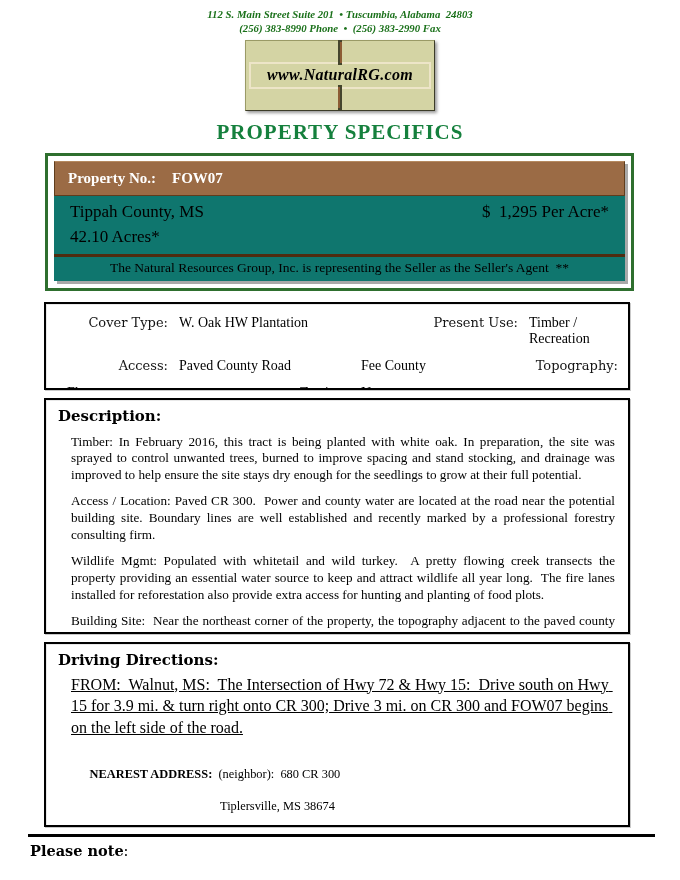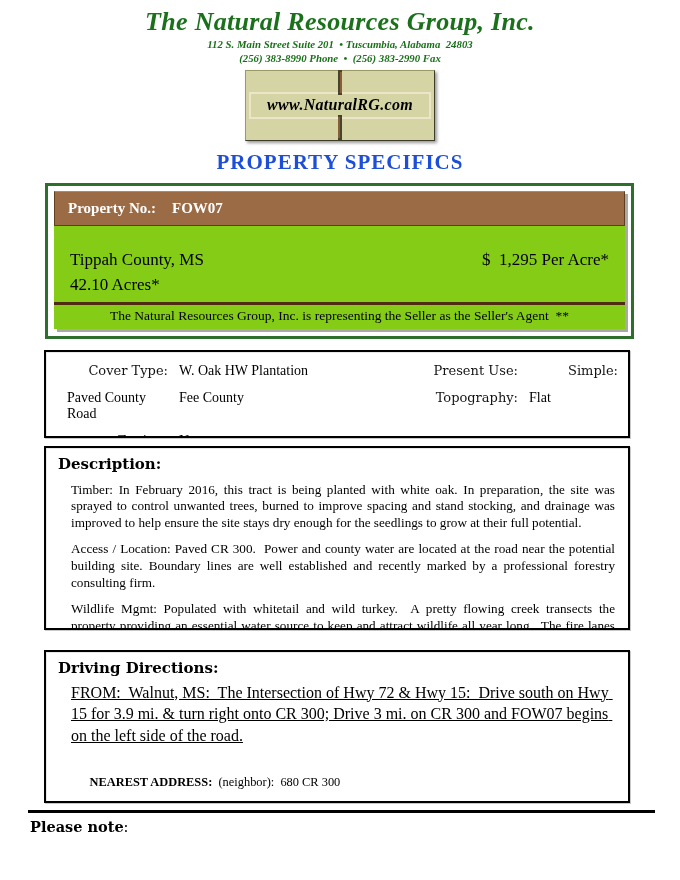--- a/index.html
+++ b/index.html
@@ -27,39 +27,39 @@
     border:1px solid #9a9a66; border-right-color:#3c3c28; border-bottom-color:#3c3c28;
     box-shadow:2px 2px 3px #9a9a9a;
   }
   .site-btn-mid { border:2px solid #45452d; background:#8c5c34; padding:2px; }
   .site-btn-label {
     display:block; border:2px solid #ede5c8; color:#000000;
     font-style:italic; font-weight:bold; font-size:16px;
     padding:2px 16px 3px; letter-spacing:0.3px;
   }
   .page-title {
-    margin-top:9px; font-size:21px; font-weight:bold; letter-spacing:1px; color:#1d4ed8;
+    margin-top:9px; font-size:21px; font-weight:bold; letter-spacing:1px; color:#15803d;
   }
 
   
   .pbox {
     width:589px; margin:8px 0 0 45px;
     border:3px solid #2e6f2e; background:#ffffff; padding:5px 6px 7px;
   }
-  .pbox-inner { background:#84cc16; box-shadow:3px 3px 0 #a9a9a9; }
+  .pbox-inner { background:#0f766e; box-shadow:3px 3px 0 #a9a9a9; }
   .pbox-bar {
     background:#9b6b45; border:1px solid #5f3d1d; border-top-color:#b5895f;
     color:#ffffff; font-weight:bold; font-size:15px;
     height:35px; display:flex; align-items:center; justify-content:space-between;
     padding:0 13px;
   }
   .pno { margin-left:16px; }
   .prow {
     display:flex; justify-content:space-between; align-items:baseline;
-    padding:0 16px; font-size:17px; margin-top:24px; white-space:pre-wrap;
+    padding:0 16px; font-size:17px; margin-top:6px; white-space:pre-wrap;
   }
   .prow.second { margin-top:5px; }
   .price-gap { display:inline-block; width:34px; }
   .pbox-rule { height:3px; background:#4f2c10; margin-top:7px; }
   .agent-note {
     text-align:center; font-size:13.5px; padding:3px 0 5px; white-space:pre-wrap;
   }
 
   
   .dbox {
@@ -70,47 +70,46 @@
   .dgrid {
     display:grid; grid-template-columns:112px 182px 168px 1fr;
     row-gap:11px; align-items:baseline;
   }
   .dl { text-align:right; font-family:"DejaVu Serif", serif; font-size:13px; color:#141414; }
   .dv { padding-left:11px; font-size:14px; }
 
   .box-heading {
     font-family:"DejaVu Serif", serif; font-weight:bold; font-size:15px; color:#000;
   }
-  .desc { margin-top:8px; height:184px; overflow:hidden; padding:7px 13px 0 12px; }
+  .desc { margin-top:8px; height:236px; overflow:hidden; padding:7px 13px 0 12px; }
   .desc p {
     margin:9px 0 0 13px; font-size:13.2px; line-height:1.28;
     text-align:justify; white-space:pre-wrap;
   }
-  .driving { margin-top:20px; height:153px; overflow:hidden; padding:7px 13px 0 12px; }
+  .driving { margin-top:8px; height:185px; overflow:hidden; padding:7px 13px 0 12px; }
   .driving .from {
     margin:5px 0 0 13px; font-size:16px; line-height:1.35; white-space:pre-wrap;text-decoration:underline;
   }
   .nearest { margin:14px 0 0 13px; font-size:12.4px; white-space:pre-wrap; }
   .nearest .b, .coords { font-weight:bold; }
   .nearest-line2 { margin-left:149px; margin-top:2px; }
 
   
   .foot-rule { width:627px; height:3px; background:#000; margin:7px 0 0 28px; }
   .note-head {
     margin:5px 0 0 30px; font-family:"DejaVu Serif", serif; font-size:14.5px;
   }
   .note-head .b { font-weight:bold; }
 </style>
 </head>
 <body>
 
 <div class="page">
 
   <header class="masthead">
-    <div class="company-name">The Natural Resources Group, Inc.</div>
     <div class="addr">112 S. Main Street Suite 201  • Tuscumbia, Alabama  24803</div>
     <div class="addr">(256) 383-8990 Phone  •  (256) 383-2990 Fax</div>
     <div class="site-btn-wrap">
       <a class="site-btn">
         <span class="site-btn-mid">
           <span class="site-btn-label">www.NaturalRG.com</span>
         </span>
       </a>
     </div>
     <div class="page-title">PROPERTY SPECIFICS</div>
@@ -133,22 +132,23 @@
       <div class="pbox-rule"></div>
       <div class="agent-note">The Natural Resources Group, Inc. is representing the Seller as the Seller's Agent  **</div>
     </div>
   </section>
 
   <section class="dbox details">
     <div class="dgrid">
       <span class="dl">Cover Type:</span>
       <span class="dv">W. Oak HW Plantation</span>
       <span class="dl">Present Use:</span>
+      <span class="dv">Timber / Recreation</span>
 
-      <span class="dl">Simple:</span>
+      <span class="dl">Access:</span>
       <span class="dv">Paved County Road</span>
       <span class="dv">Fee County</span>
 
       <span class="dl">Topography:</span>
       <span class="dv">Flat</span>
       <span class="dl">Zoning:</span>
       <span class="dv">None</span>
     </div>
   </section>
 

